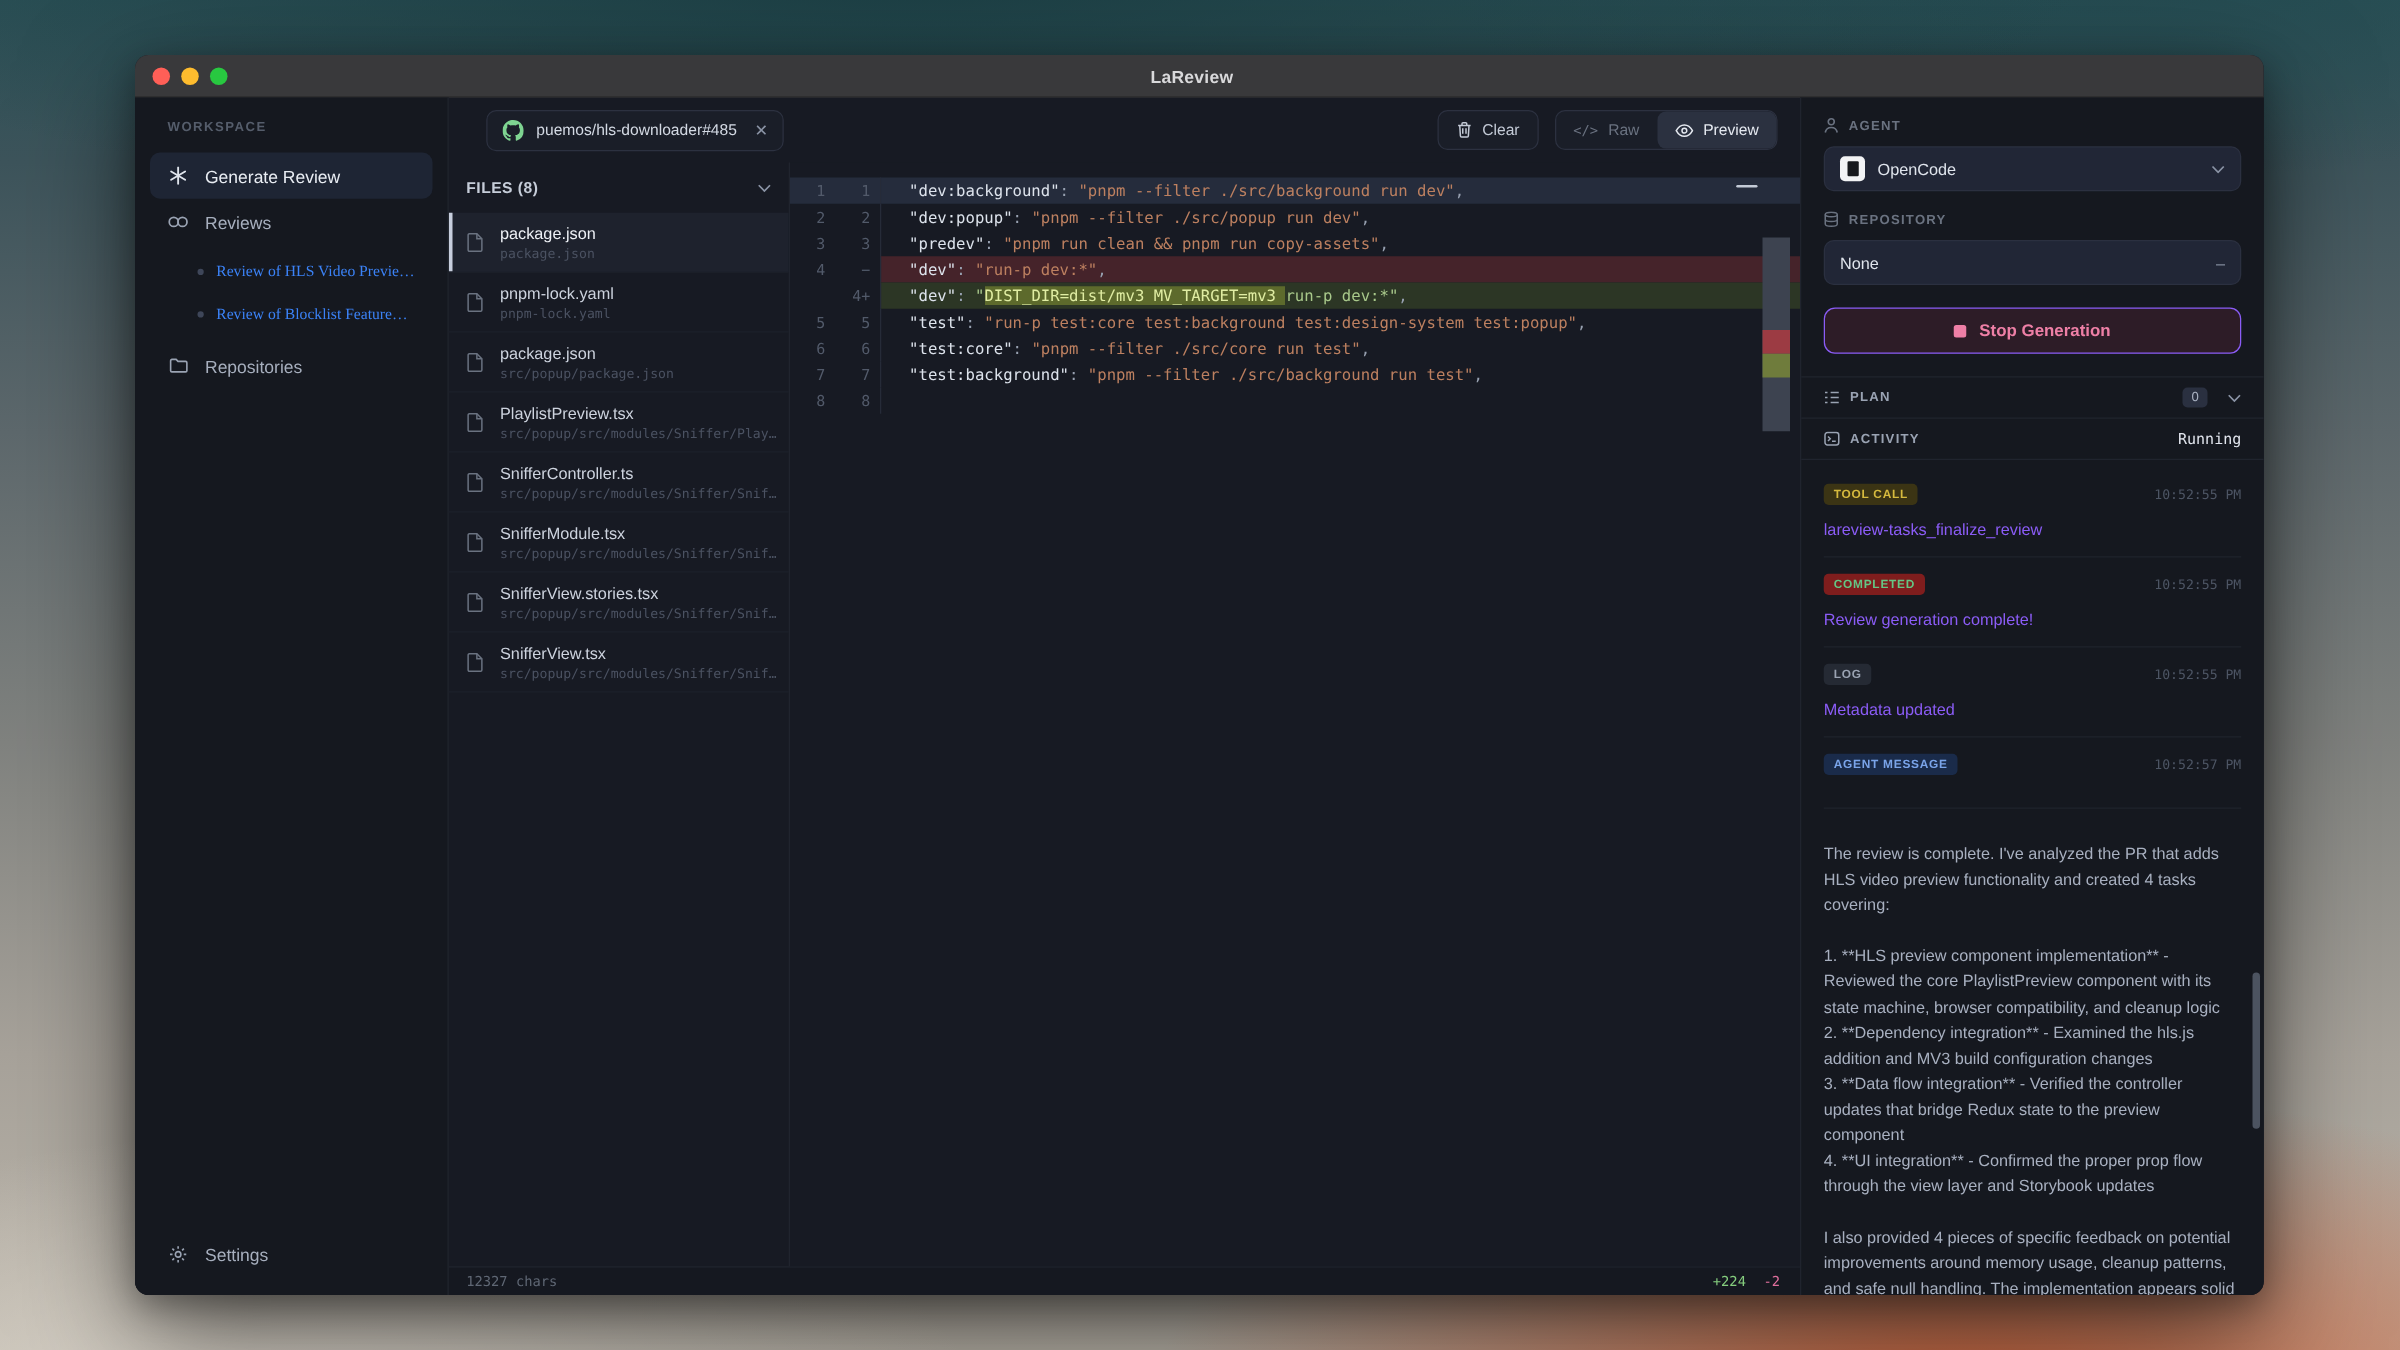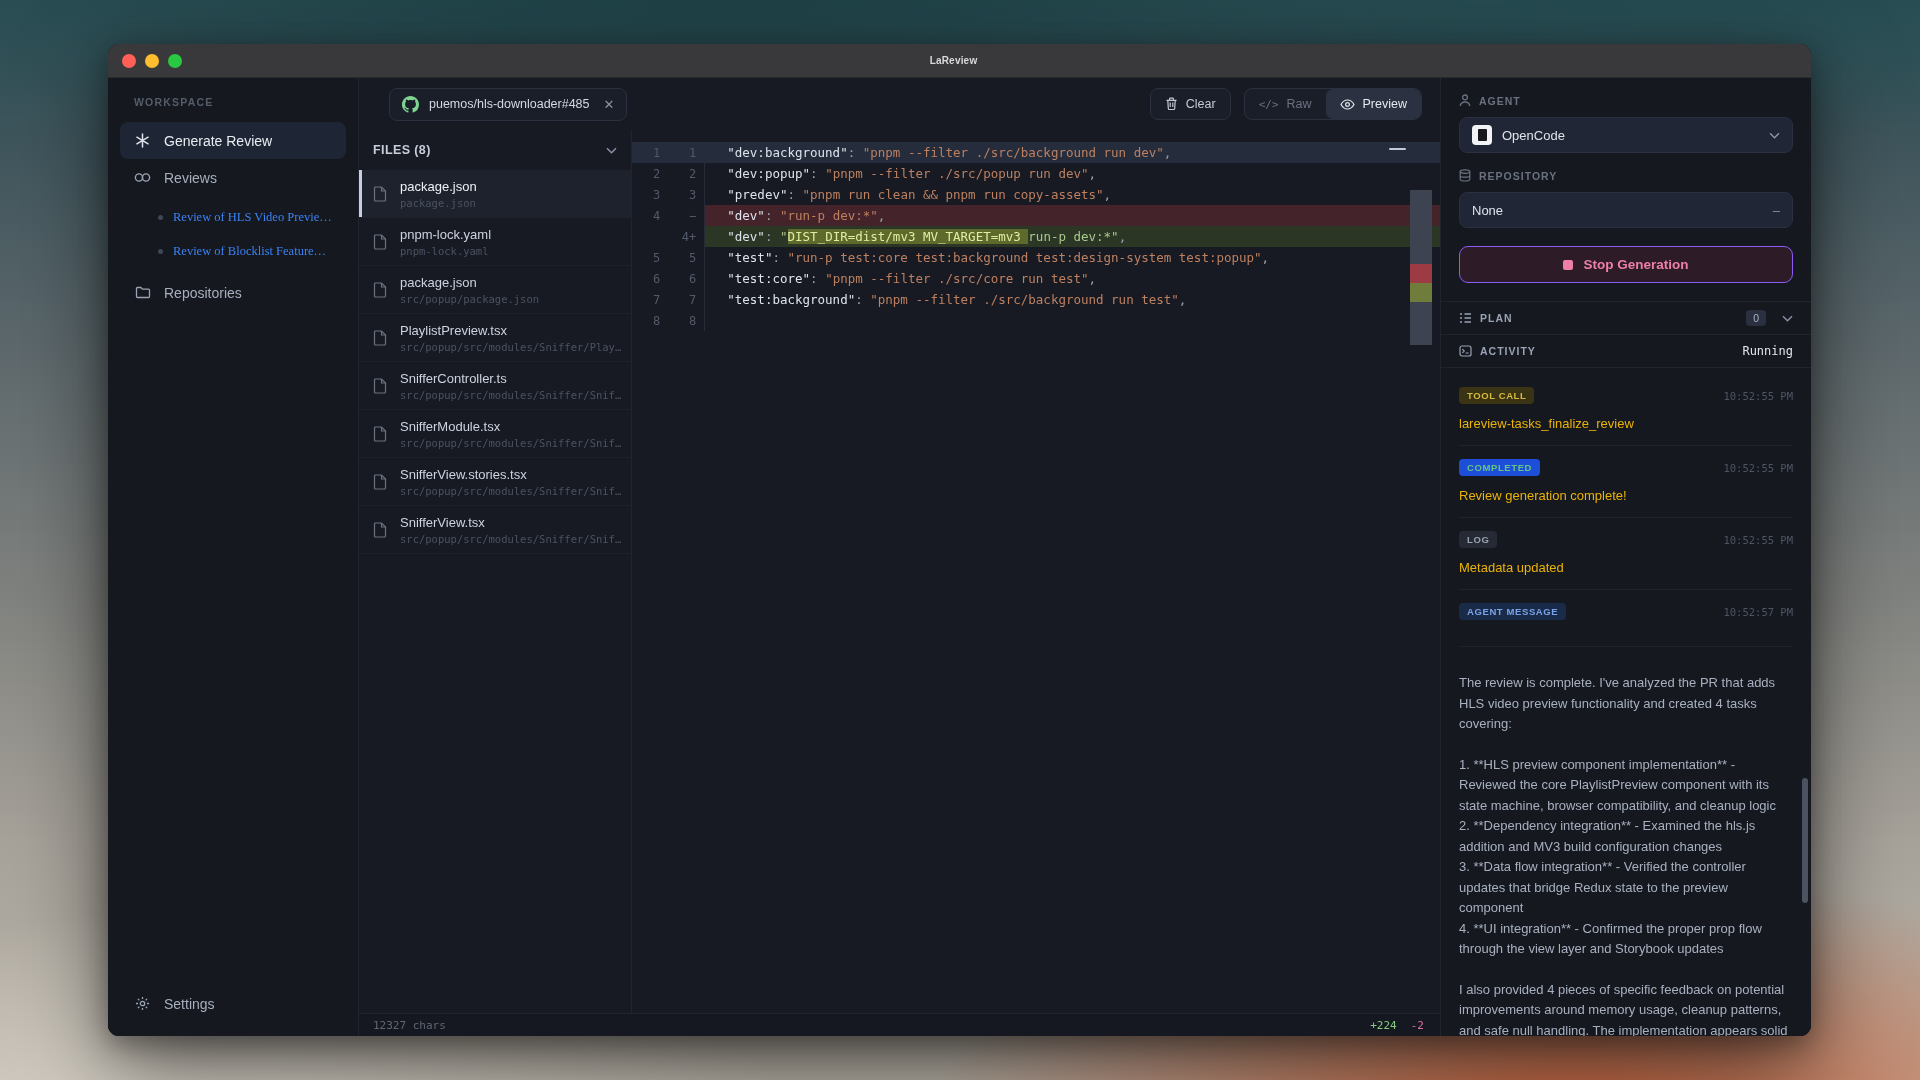--- a/index.html
+++ b/index.html
@@ -17,21 +17,21 @@
     position:absolute; left:108px; top:44px; width:1703px; height:992px;
     border-radius:11px; overflow:hidden;
     box-shadow:0 34px 90px rgba(0,0,0,.55), 0 8px 28px rgba(0,0,0,.35);
     background:#171a23; display:flex; flex-direction:column;
   }
   
   .titlebar { height:34px; flex:0 0 34px; background:#39393b; display:flex; align-items:center; position:relative; border-bottom:1px solid #2b2b2d; }
   .traffic { display:flex; gap:9px; margin-left:14px; }
   .tl { width:14px; height:14px; border-radius:50%; }
   .tl.red{ background:#ff5f57; } .tl.yellow{ background:#febc2e; } .tl.green{ background:#28c840; }
-  .win-title { position:absolute; left:0; right:12px; text-align:center; font-size:10px; font-weight:700; color:#d9d9db; letter-spacing:.2px; }
+  .win-title { position:absolute; left:0; right:12px; text-align:center; font-size:14px; font-weight:700; color:#d9d9db; letter-spacing:.2px; }
   
   .app-body { flex:1; display:flex; min-height:0; background:#171a23; }
   .sidebar { flex:0 0 251px; background:#15181f; border-right:1px solid #20242e; position:relative; padding:16px 12px; }
   .middle { flex:1; display:flex; flex-direction:column; min-width:0; }
   .rightpanel { flex:0 0 371px; background:#15181f; border-left:1px solid #20242e; display:flex; flex-direction:column; position:relative; }
   
   .ws-label { font-size:10.5px; font-weight:700; letter-spacing:1.2px; color:#555d6b; margin:2px 0 14px 14px; }
   .side-item { height:37px; display:flex; align-items:center; gap:13px; padding:0 14px; border-radius:8px; color:#a7afbe; font-size:14px; cursor:default; }
   .side-item.selected { background:#1e2534; color:#e9edf3; font-weight:500; }
   .side-item .si-icon { width:17px; display:flex; justify-content:center; color:#9aa3b3; }
@@ -100,25 +100,25 @@
   .stop-sq { width:10px; height:10px; background:#ee7fa6; border-radius:2px; }
   .rp-row { height:33px; display:flex; align-items:center; gap:8px; padding:0 18px; border-bottom:1px solid #20242e; }
   .rp-row .row-label { font-size:10.5px; font-weight:700; letter-spacing:1px; color:#9aa3b3; flex:1; }
   .count-badge { background:#2a3040; color:#aab2c2; font-size:10.5px; border-radius:4px; padding:2px 7px; margin-right:8px; }
   .running { font-family:"DejaVu Sans Mono", monospace; font-size:12px; color:#e2e6ee; }
   .feed { flex:1; overflow:hidden; padding:6px 18px 0; }
   .entry { padding:13px 0 14px; border-bottom:1px solid #1f232d; }
   .entry-head { display:flex; align-items:center; justify-content:space-between; margin-bottom:12px; }
   .badge { font-size:9.5px; font-weight:700; letter-spacing:.6px; padding:3px 8px; border-radius:4px; }
   .badge-tool { background:#3b3414; color:#d6ba3e; }
-  .badge-completed { background:#1d4ed8; color:#64c684; }
+  .badge-completed { background:#7f1d1d; color:#64c684; }
   .badge-log { background:#252a34; color:#9aa3b2; }
   .badge-message { background:#1a2b4a; color:#7aa4e9; }
   .time { font-family:"DejaVu Sans Mono", monospace; font-size:10.5px; color:#4d5564; }
-  .entry-text { font-size:13px; color:#eab308; }
+  .entry-text { font-size:13px; color:#8b5cf6; }
   .message-block { padding:26px 0 16px; }
   .message-block p { font-size:13px; color:#a8b0c0; line-height:1.58; white-space:pre-line; margin-bottom:20px; }
   .rp-scrollbar { position:absolute; right:3px; top:700px; width:6px; height:125px; background:#4c piece5360; background:#4c5360; border-radius:3px; }
   svg { display:block; }
 </style>
 </head>
 <body>
 
 <div class="window">
 

